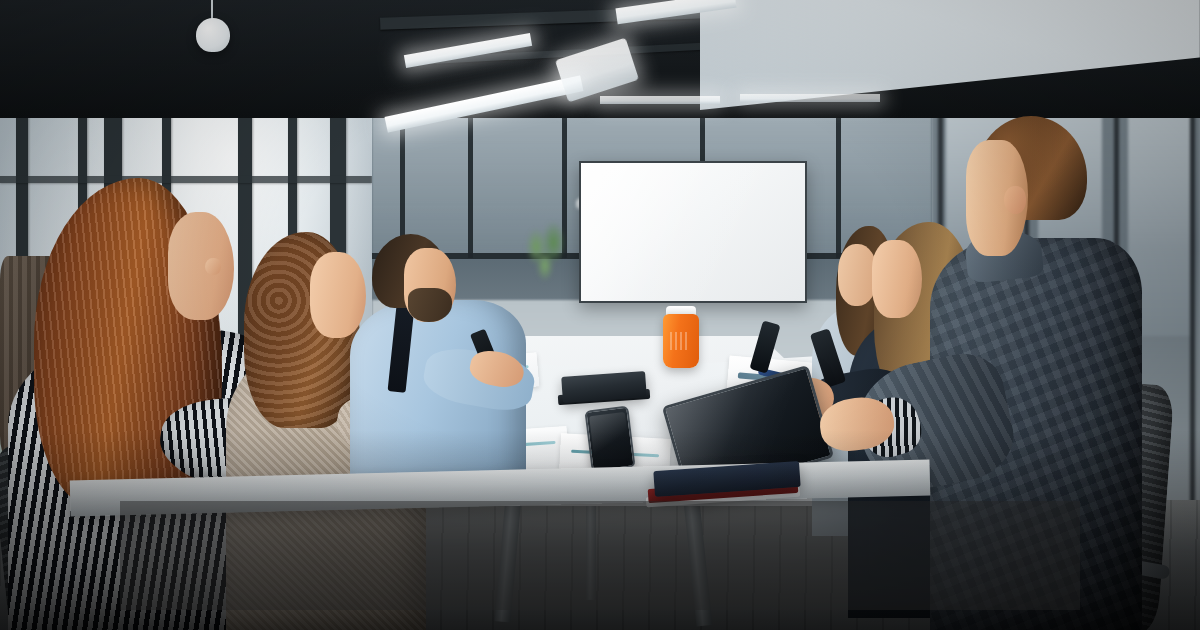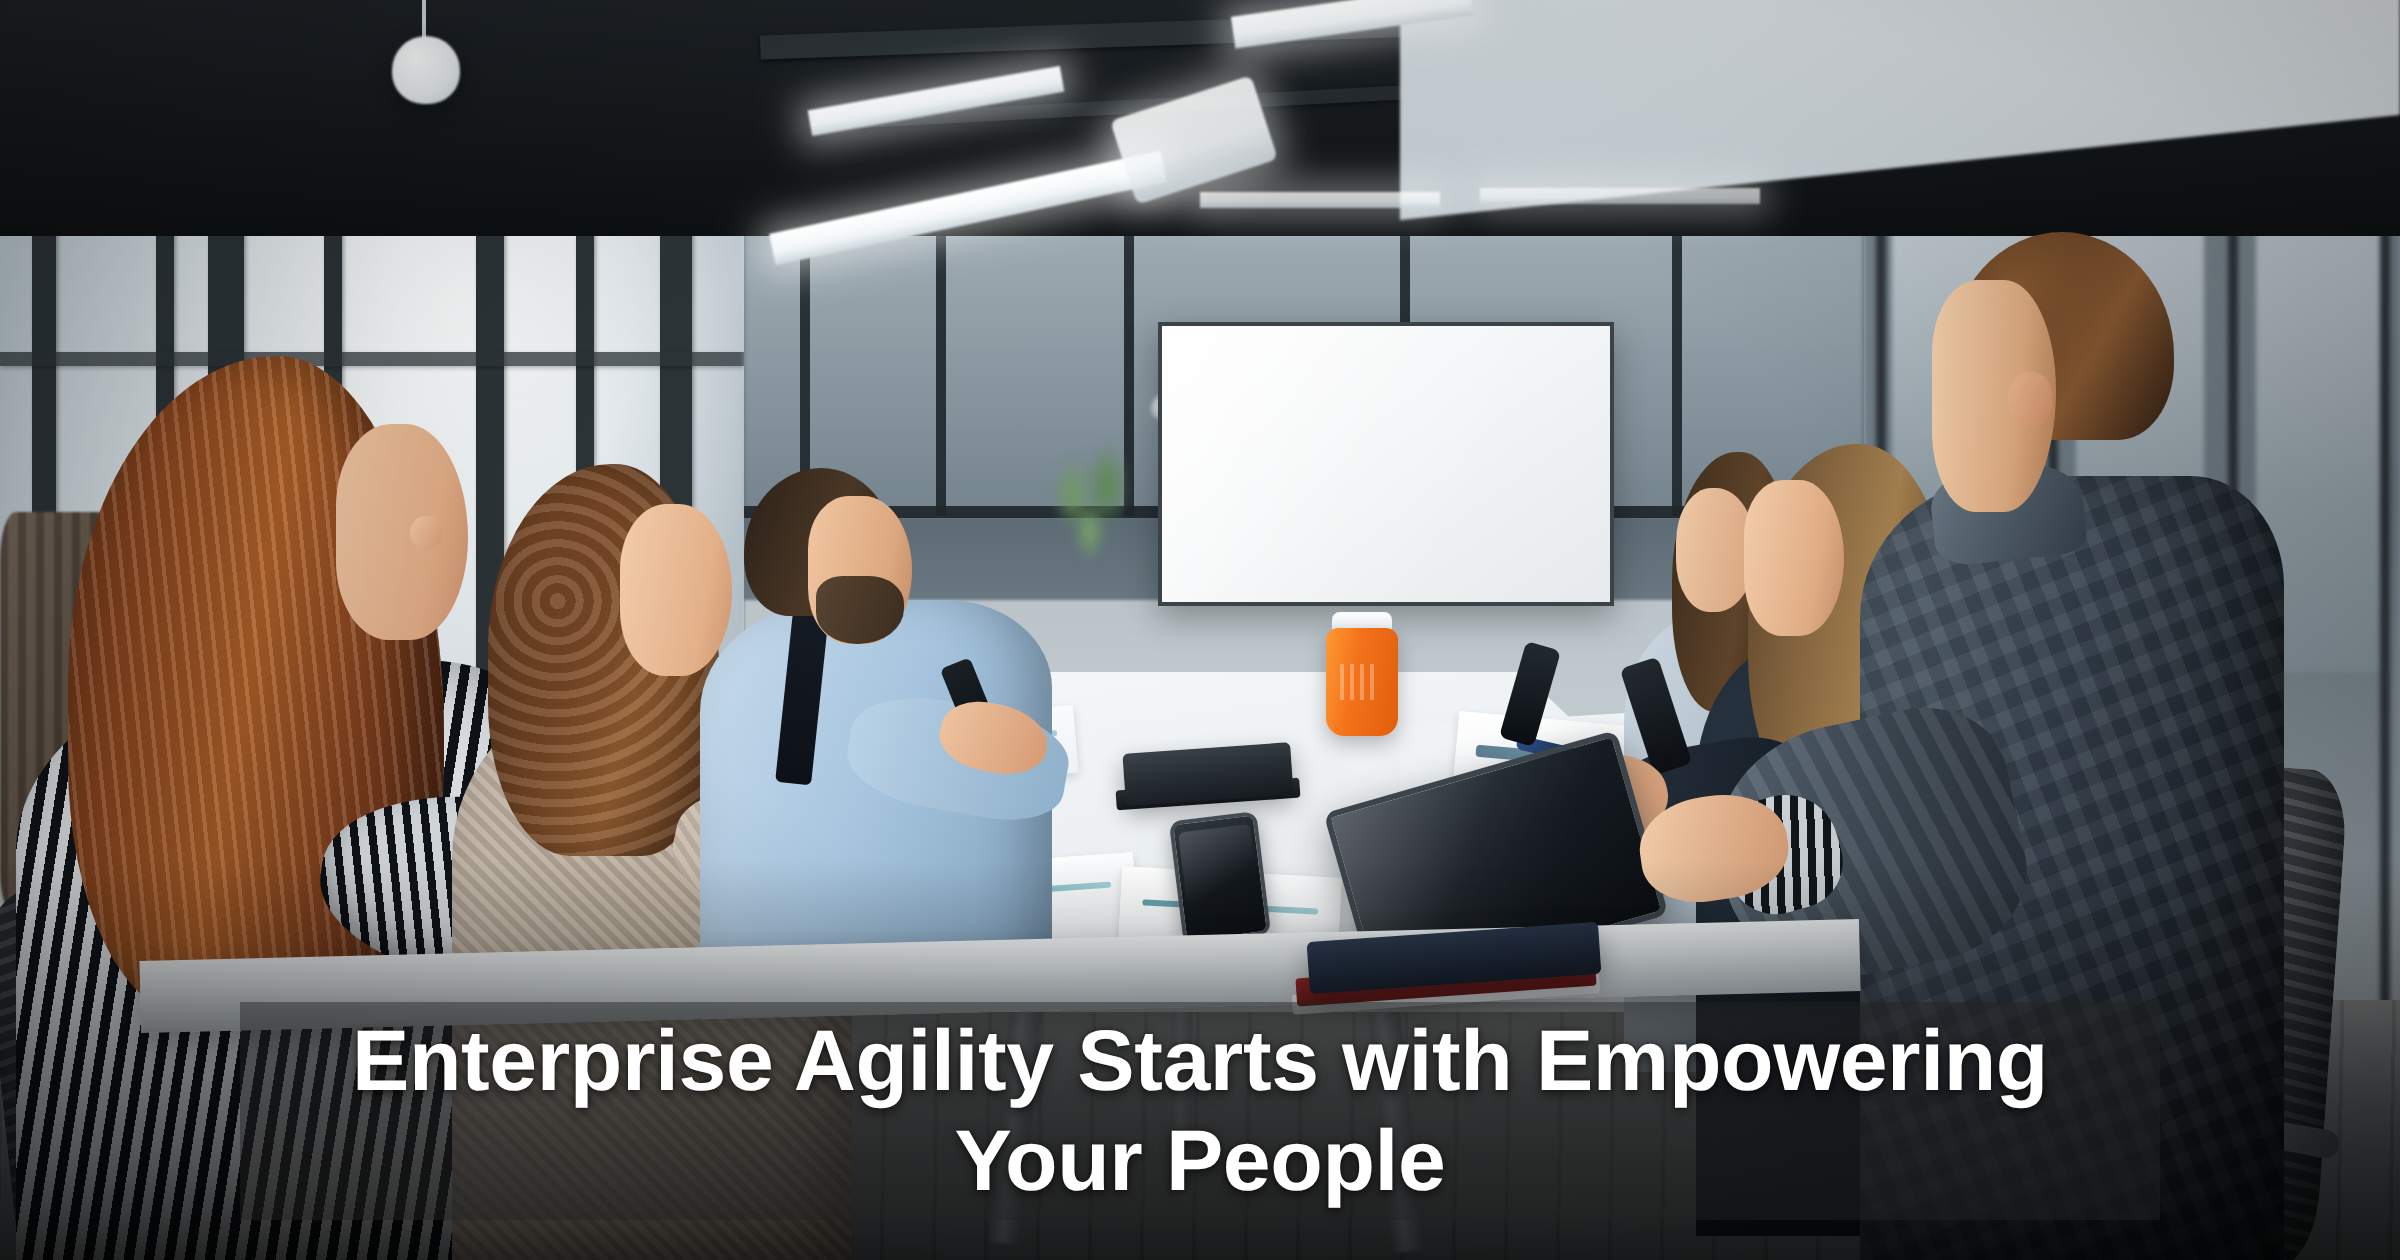--- a/index.html
+++ b/index.html
@@ -769,17 +769,14 @@
 
   <div class="lyr table-edge"></div>
   <div class="lyr notebook-white"></div>
   <div class="lyr notebook-red"></div>
   <div class="lyr notebook-navy"></div>
 
   <div class="lyr vignette"></div>
   <div class="lyr bottom-shade"></div>
 
   <div class="lyr title-band"></div>
-  <div class="lyr title-wrap">
-    <h1 class="title">Enterprise Agility Starts with Empowering Your People</h1>
-  </div>
 
 </div>
 
 </body></html>

